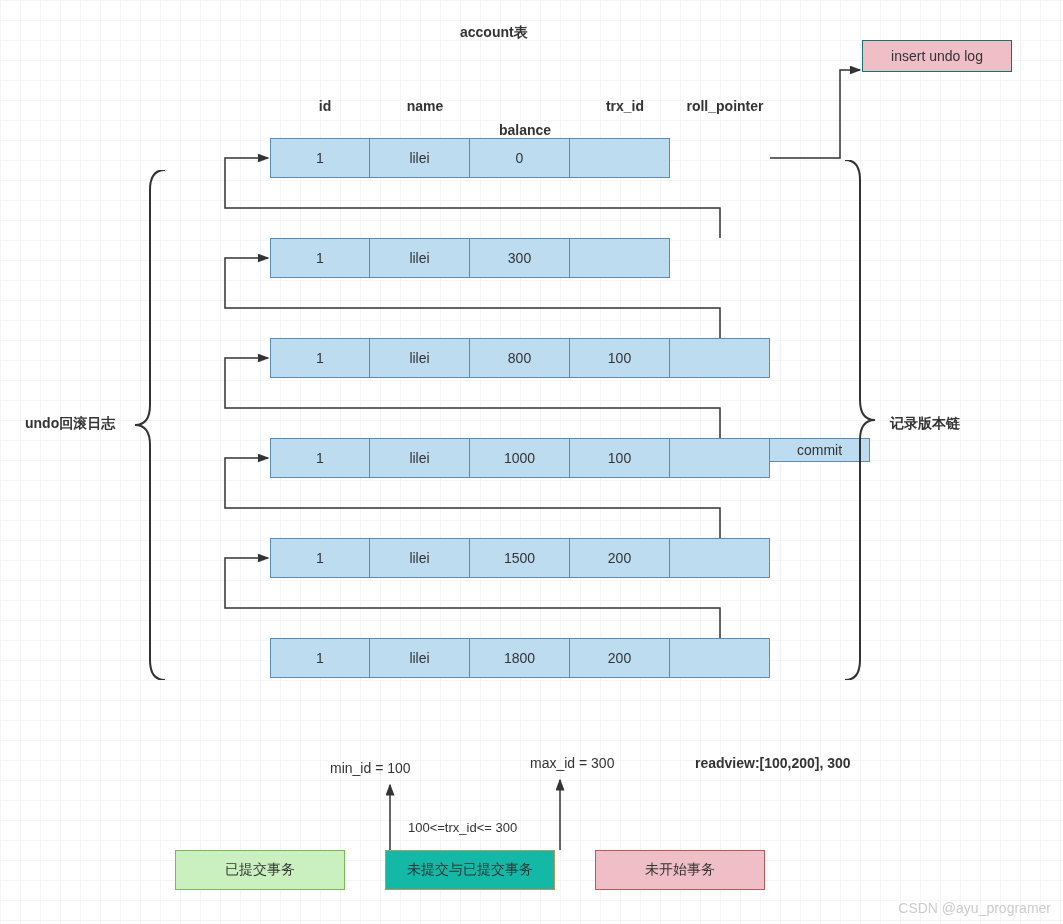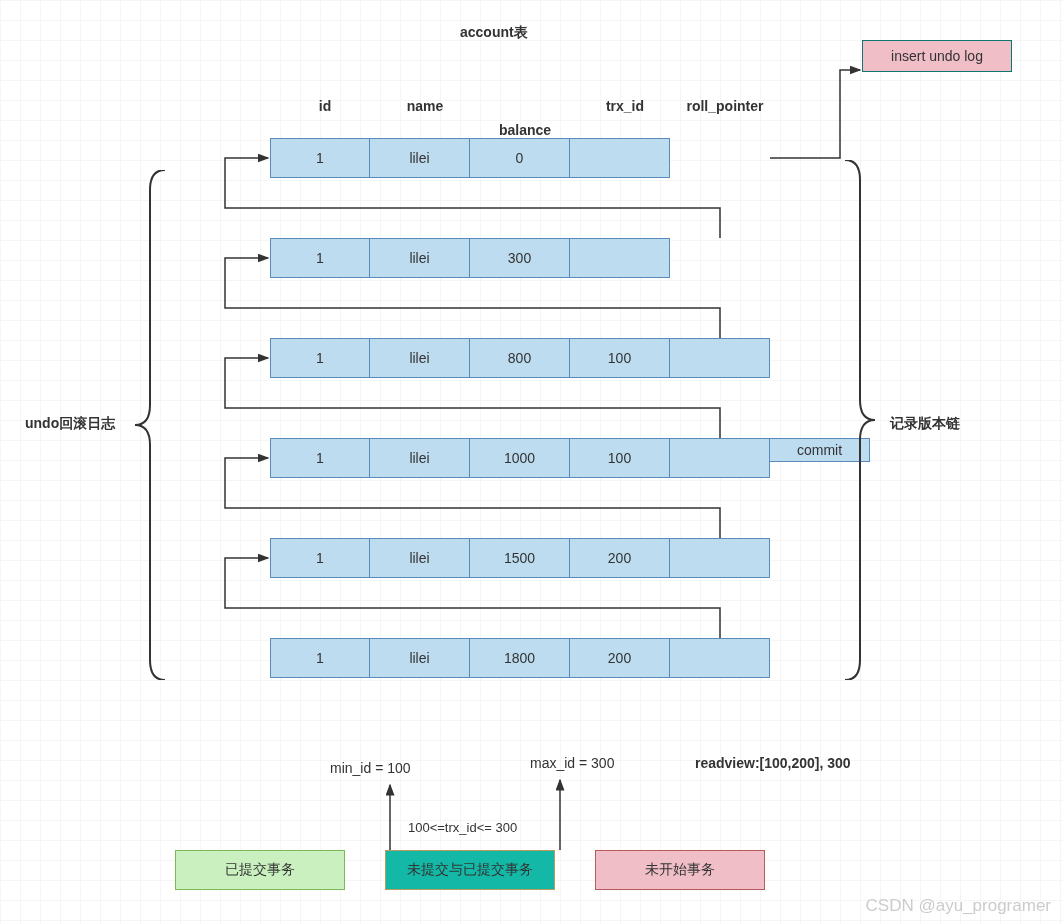--- a/index.html
+++ b/index.html
@@ -64,21 +64,21 @@
     align-items: center;
     justify-content: center;
     font-size: 14px;
   }
   .legend.green { background: #c9f0be; border: 1px solid #7ab85a; }
   .legend.orange { background: #14b8a6; border: 1px solid #b89a5a; }
   .legend.red { background: #f0bec7; border: 1px solid #b85a5a; }
 
   .watermark {
     color: #ccc;
-    font-size: 17px;
+    font-size: 14px;
   }
 </style>
 </head>
 <body>
 
 <div class="abs bold" style="left:460px; top:24px;">account表</div>
 
 <div class="abs" style="left:275px; top:98px; display:flex;">
   <div class="bold center" style="width:100px;">id</div>
   <div class="bold center" style="width:100px;">name</div>

